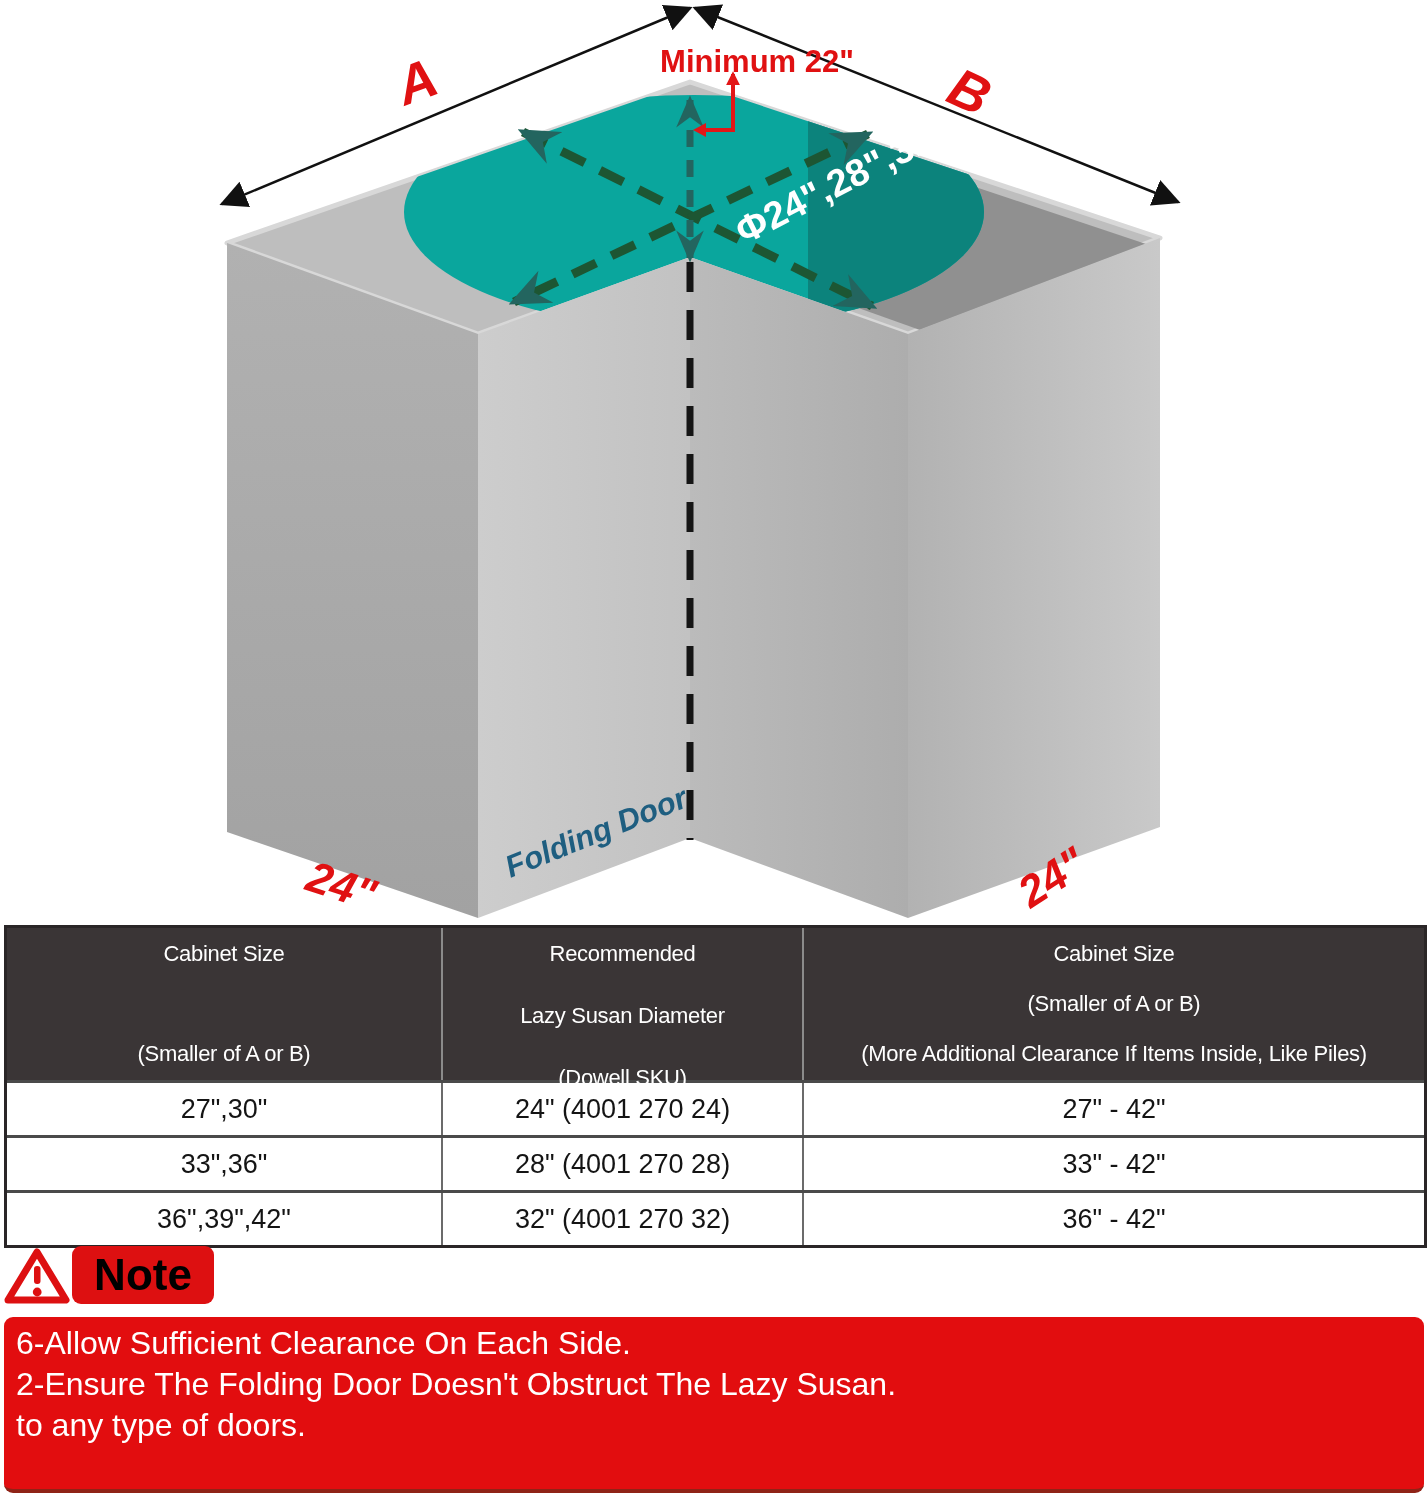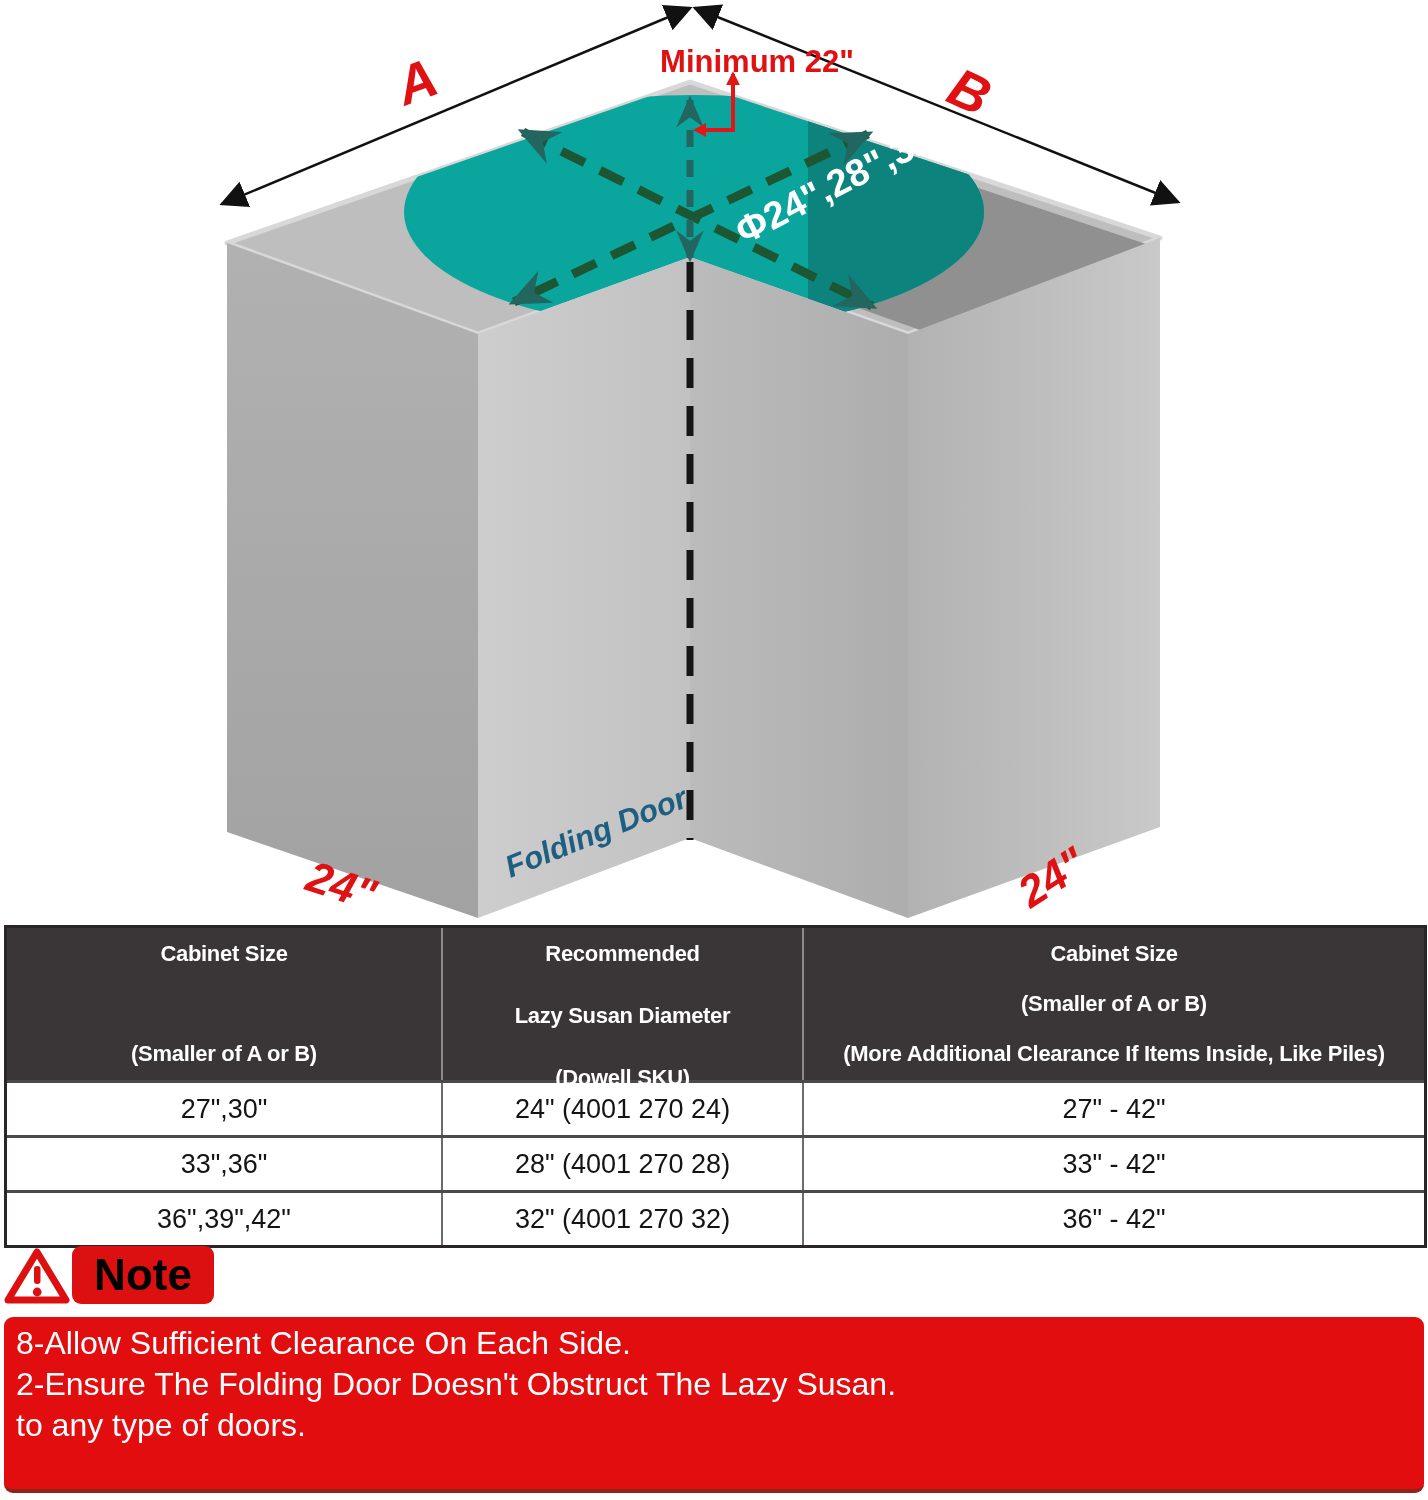--- a/index.html
+++ b/index.html
@@ -5,21 +5,21 @@
   html,body{margin:0;padding:0;background:#fff;}
   #stage{position:relative;width:1428px;height:1500px;background:#fff;overflow:hidden;
          font-family:"Liberation Sans",sans-serif;}
   svg text{font-family:"Liberation Sans",sans-serif;}
 
   
   .size-table{position:absolute;left:4px;top:925px;width:1417px;border:3px solid #2a2627;}
   .thead{display:flex;background:#3a3536;color:#fff;height:152px;}
   .th{display:flex;flex-direction:column;justify-content:space-between;
       padding:13px 6px;box-sizing:border-box;text-align:center;
-      font-weight:bold;font-size:22px;letter-spacing:-0.3px;}
+      font-weight:normal;font-size:22px;letter-spacing:-0.3px;}
   .th:nth-child(1){width:436px;border-right:2px solid #8b8b8b;}
   .th:nth-child(2){width:361px;border-right:2px solid #8b8b8b;gap:36px;}
   .th:nth-child(3){flex:1;}
   .tr{display:flex;height:52px;border-top:3px solid #4a4a4a;background:#fff;color:#141414;}
   .td{display:flex;align-items:center;justify-content:center;font-size:27px;box-sizing:border-box;}
   .td:nth-child(1){width:436px;border-right:2px solid #6b6b6b;}
   .td:nth-child(2){width:361px;border-right:2px solid #6b6b6b;}
   .td:nth-child(3){flex:1;}
 
   
@@ -148,18 +148,18 @@
 
   
   <svg class="warn-icon" width="70" height="62" viewBox="0 0 70 62">
     <path d="M35,7 L64,55 L6,55 Z" fill="#ffffff" stroke="#dd1011" stroke-width="7" stroke-linejoin="round"></path>
     <rect x="32" y="21" width="6.5" height="18" rx="3" fill="#dd1011"></rect>
     <circle cx="35.2" cy="47" r="4.4" fill="#dd1011"></circle>
   </svg>
   <div class="note-badge">Note</div>
 
   <div class="note-banner">
-    <div class="note-line">8-Allow Sufficient Clearance On Each Side.</div>
+    <div class="note-line">6-Allow Sufficient Clearance On Each Side.</div>
     <div class="note-line">2-Ensure The Folding Door Doesn't Obstruct The Lazy Susan.</div>
     <div class="note-line">to any type of doors.</div>
   </div>
 
 </div>
 
 </body></html>

